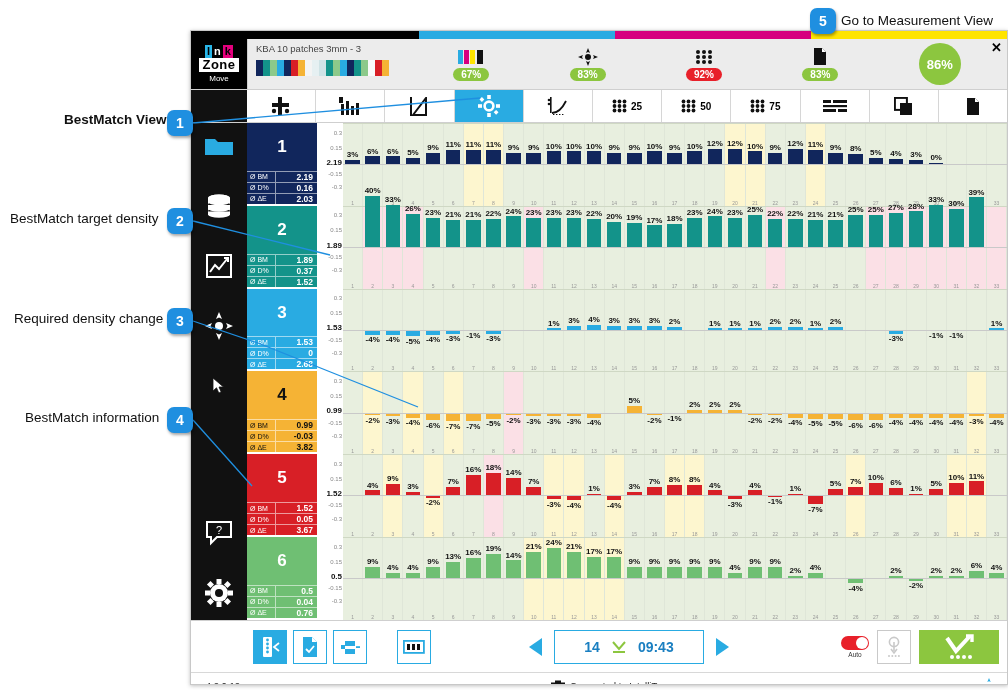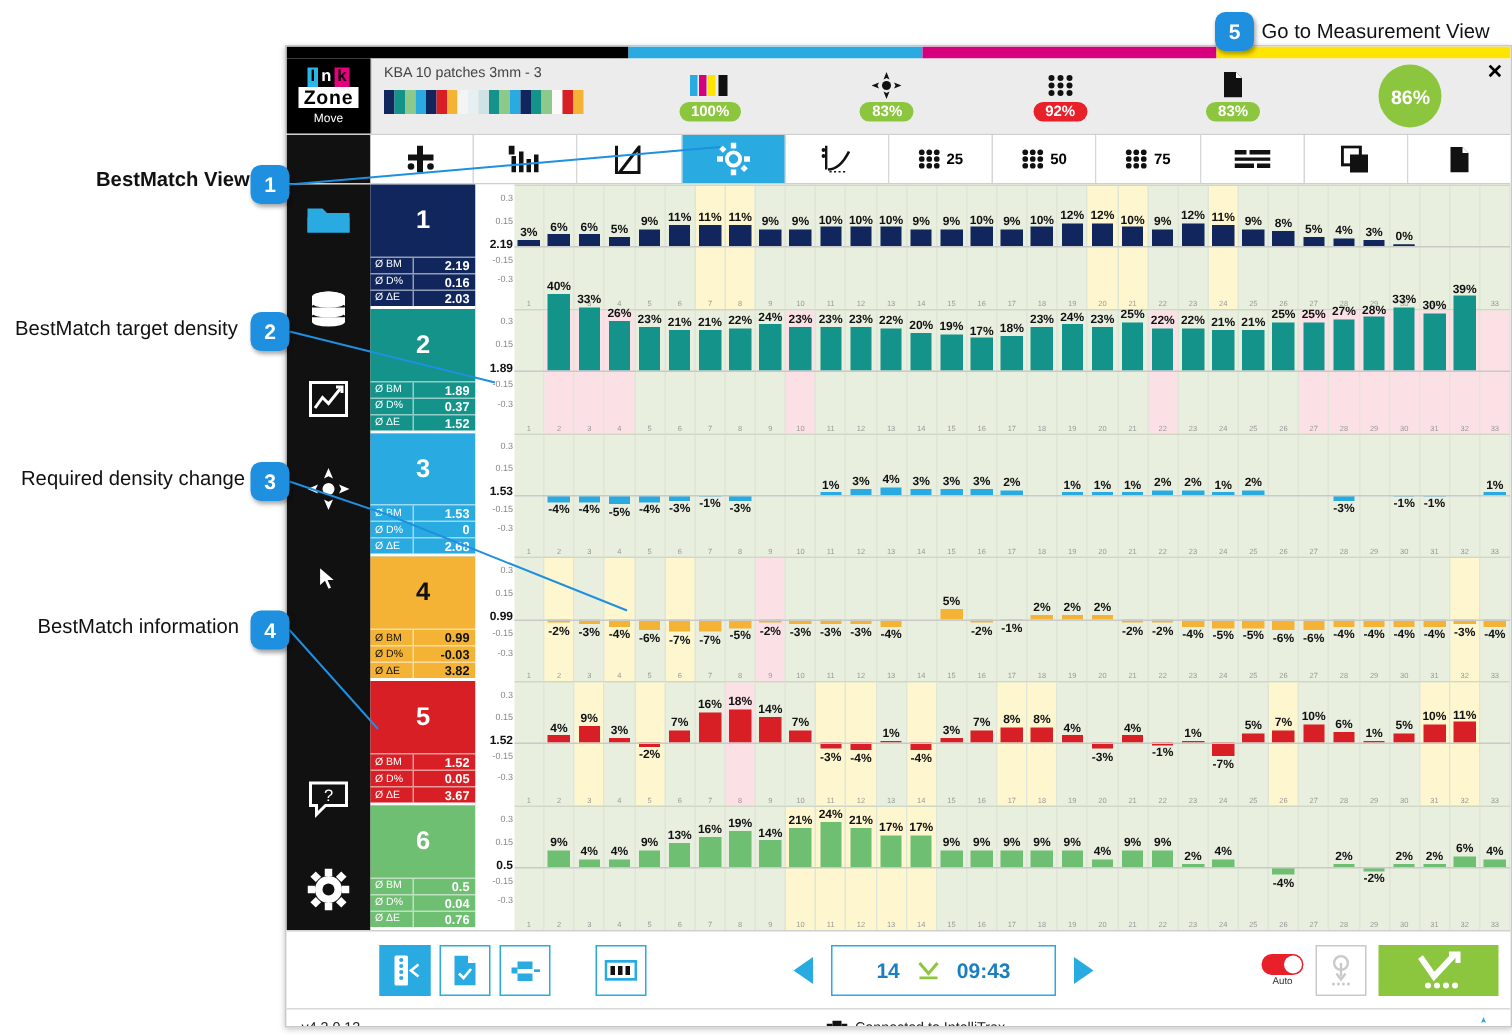--- a/index.html
+++ b/index.html
@@ -243,21 +243,21 @@
 
       <div class="kpi">
         <div class="glyph">
           <svg width="26" height="14">
               <rect x="0" y="0" width="5" height="14" fill="#29abe2"></rect>
               <rect x="6" y="0" width="5" height="14" fill="#d6007f"></rect>
               <rect x="12" y="0" width="5" height="14" fill="#ffe400"></rect>
               <rect x="19" y="0" width="6" height="14" fill="#111"></rect>
             </svg>
         </div>
-        <div class="pill green">100%</div>
+        <div class="pill green">67%</div>
       </div>
 
       <div class="kpi">
         <div class="glyph">
           <svg width="20" height="18" viewBox="0 0 20 18">
               <circle cx="10" cy="9" r="3" fill="#111"></circle>
               <path d="M10 0 L12 5 L10 4 L8 5 Z" fill="#111"></path>
               <path d="M10 18 L12 13 L10 14 L8 13 Z" fill="#111"></path>
               <path d="M0 9 L5 7 L4 9 L5 11 Z" fill="#111"></path>
               <path d="M20 9 L15 7 L16 9 L15 11 Z" fill="#111"></path>

